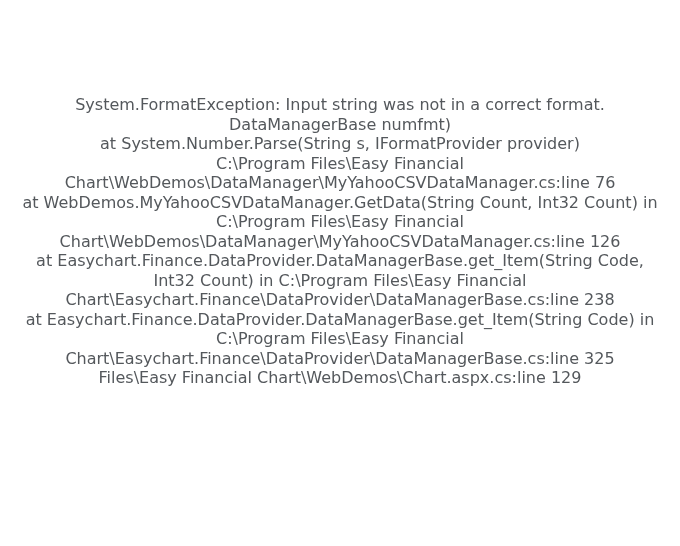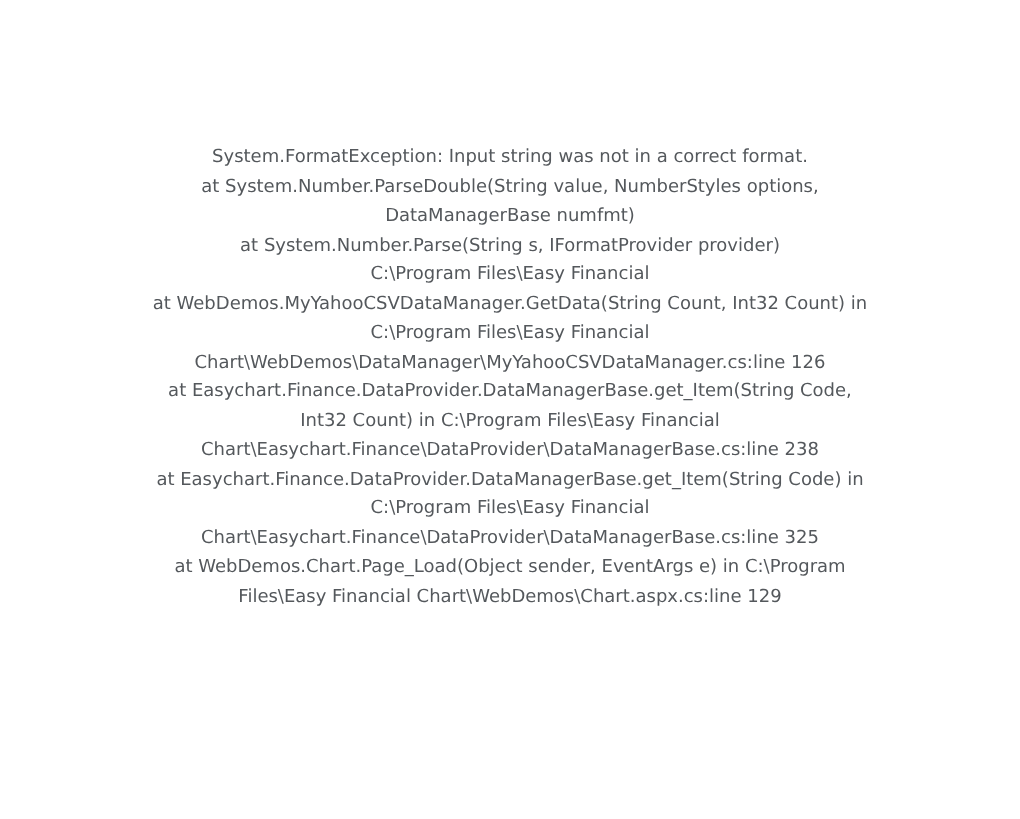--- a/index.html
+++ b/index.html
@@ -11,42 +11,41 @@
     width: 680px;
     height: 546px;
     overflow: hidden;
   }
   .stack-trace {
     box-sizing: border-box;
     width: 680px;
     padding: 95px 8px 0 8px;
     text-align: center;
     font-family: "DejaVu Sans", "Liberation Sans", sans-serif;
-    font-size: 12px;
+    font-size: 16px;
     line-height: 19.5px;
     color: #54585c;
     letter-spacing: 0;
   }
   .stack-trace-line {
     white-space: nowrap;
   }
 </style>
 </head>
 <body>
 
 <div class="stack-trace">
   <div class="stack-trace-line">System.FormatException: Input string was not in a correct format.</div>
-  <div class="stack-trace-line">at System.Number.ParseDouble(String value, NumberStyles options,</div>
   <div class="stack-trace-line">DataManagerBase numfmt)</div>
   <div class="stack-trace-line">at System.Number.Parse(String s, IFormatProvider provider)</div>
   <div class="stack-trace-line">C:\Program Files\Easy Financial</div>
+  <div class="stack-trace-line">Chart\WebDemos\DataManager\MyYahooCSVDataManager.cs:line 76</div>
   <div class="stack-trace-line">at WebDemos.MyYahooCSVDataManager.GetData(String Count, Int32 Count) in</div>
   <div class="stack-trace-line">C:\Program Files\Easy Financial</div>
   <div class="stack-trace-line">Chart\WebDemos\DataManager\MyYahooCSVDataManager.cs:line 126</div>
   <div class="stack-trace-line">at Easychart.Finance.DataProvider.DataManagerBase.get_Item(String Code,</div>
   <div class="stack-trace-line">Int32 Count) in C:\Program Files\Easy Financial</div>
   <div class="stack-trace-line">Chart\Easychart.Finance\DataProvider\DataManagerBase.cs:line 238</div>
   <div class="stack-trace-line">at Easychart.Finance.DataProvider.DataManagerBase.get_Item(String Code) in</div>
   <div class="stack-trace-line">C:\Program Files\Easy Financial</div>
   <div class="stack-trace-line">Chart\Easychart.Finance\DataProvider\DataManagerBase.cs:line 325</div>
-  <div class="stack-trace-line">at WebDemos.Chart.Page_Load(Object sender, EventArgs e) in C:\Program</div>
   <div class="stack-trace-line">Files\Easy Financial Chart\WebDemos\Chart.aspx.cs:line 129</div>
 </div>
 
 </body></html>

